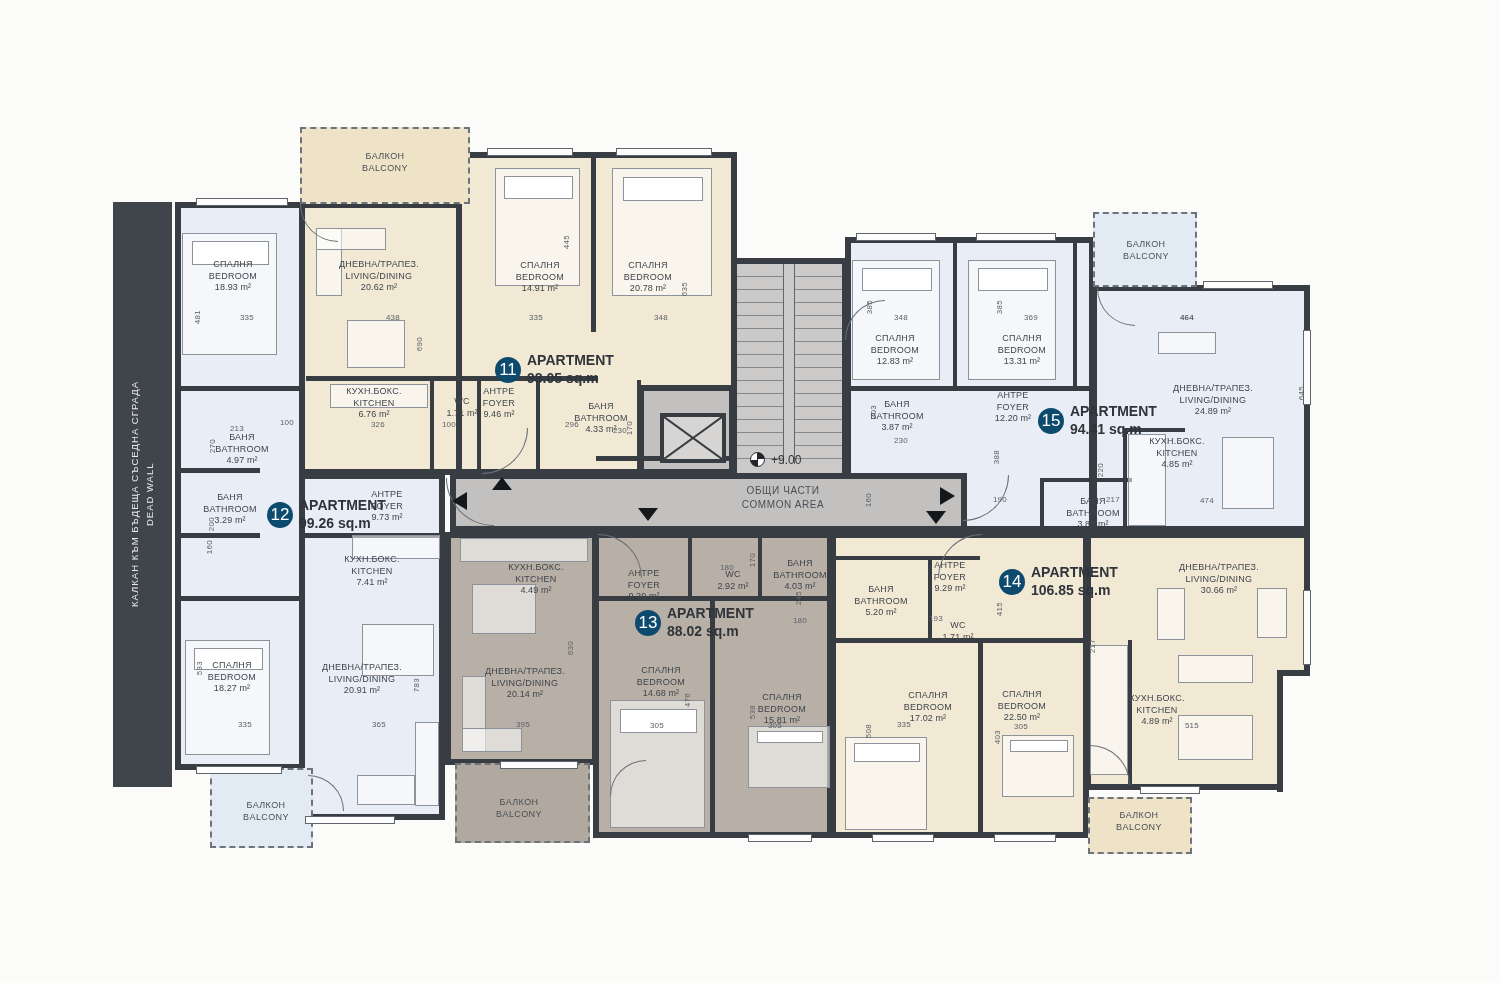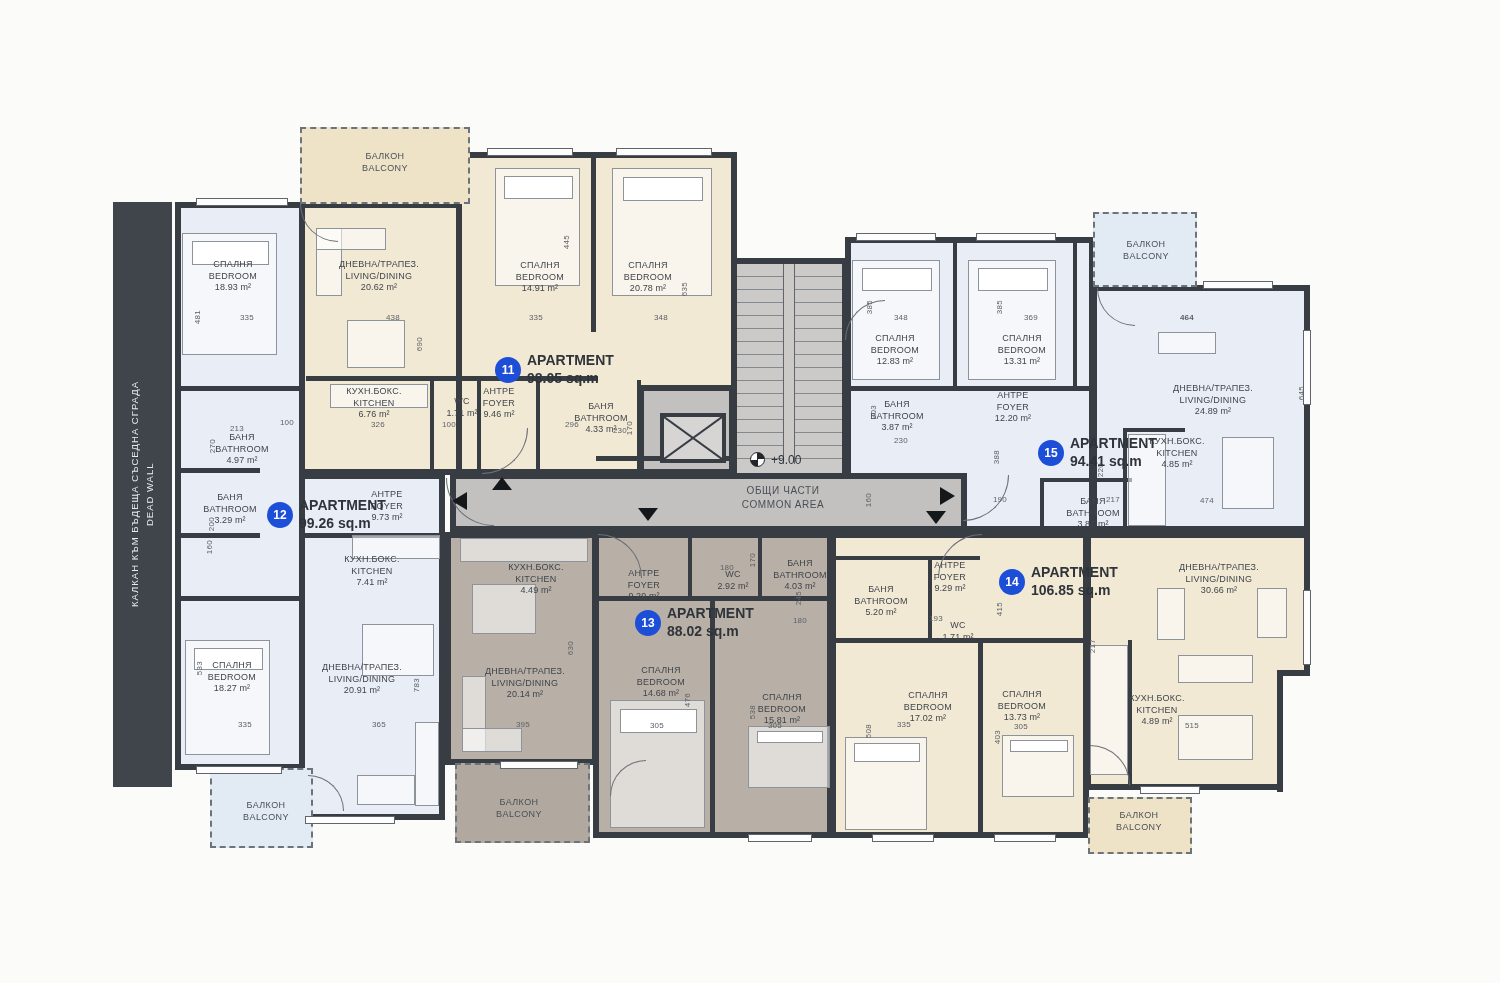--- a/index.html
+++ b/index.html
@@ -33,22 +33,22 @@
   
   .room-label{position:absolute;transform:translate(-50%,-50%);text-align:center;font-size:9px;
     line-height:1.3;color:#3f454b;letter-spacing:.25px;white-space:nowrap;z-index:6;}
   .room-label .area{letter-spacing:.1px;}
   .balc-label{position:absolute;transform:translate(-50%,-50%);text-align:center;font-size:9px;
     line-height:1.35;color:#4a5056;letter-spacing:.4px;white-space:nowrap;z-index:6;}
   .dim{position:absolute;font-size:8px;color:#5d6268;transform:translate(-50%,-50%);
     white-space:nowrap;z-index:6;letter-spacing:.3px;}
   .dim.rot{transform:translate(-50%,-50%) rotate(-90deg);}
   .badge{position:absolute;z-index:7;display:flex;align-items:center;transform:translate(-13px,-13px);}
-  .badge .circ{width:26px;height:26px;border-radius:50%;background:#1d4ed8;color:#fff;
-    font-size:12px;font-weight:bold;display:flex;align-items:center;justify-content:center;flex:0 0 26px;}
+  .badge .circ{width:26px;height:26px;border-radius:50%;background:#0c4a6e;color:#fff;
+    font-size:17px;font-weight:normal;display:flex;align-items:center;justify-content:center;flex:0 0 26px;}
   .badge .txt{margin-left:6px;font-size:14px;font-weight:bold;color:#2f343a;line-height:1.25;white-space:nowrap;}
   
   #dead-wall{position:absolute;left:113px;top:202px;width:59px;height:585px;background:#40454b;
     display:flex;align-items:center;justify-content:center;z-index:2;}
   #dead-wall .vtxt{writing-mode:vertical-rl;transform:rotate(180deg);text-align:center;
     color:#e9eaeb;font-size:9.5px;letter-spacing:1px;line-height:1.6;}
   
   #common-label{position:absolute;left:783px;top:497px;transform:translate(-50%,-50%);
     text-align:center;font-size:10px;color:#4a5056;letter-spacing:.6px;line-height:1.35;z-index:6;white-space:nowrap;}
   #level-marker{position:absolute;left:750px;top:452px;z-index:6;display:flex;align-items:center;}
@@ -239,21 +239,21 @@
       <div class="room-label" style="left: 644px; top: 586px;"><span>АНТРЕ</span><br><span>FOYER</span><br><span class="area">9.29 m²</span></div>
       <div class="room-label" style="left: 733px; top: 581px;"><span>WC</span><br><span class="area">2.92 m²</span></div>
       <div class="room-label" style="left: 800px; top: 576px;"><span>БАНЯ</span><br><span>BATHROOM</span><br><span class="area">4.03 m²</span></div>
       <div class="room-label" style="left: 525px; top: 684px;"><span>ДНЕВНА/ТРАПЕЗ.</span><br><span>LIVING/DINING</span><br><span class="area">20.14 m²</span></div>
       <div class="room-label" style="left: 661px; top: 683px;"><span>СПАЛНЯ</span><br><span>BEDROOM</span><br><span class="area">14.68 m²</span></div>
       <div class="room-label" style="left: 782px; top: 710px;"><span>СПАЛНЯ</span><br><span>BEDROOM</span><br><span class="area">15.81 m²</span></div>
       <div class="room-label" style="left: 950px; top: 578px;"><span>АНТРЕ</span><br><span>FOYER</span><br><span class="area">9.29 m²</span></div>
       <div class="room-label" style="left: 881px; top: 602px;"><span>БАНЯ</span><br><span>BATHROOM</span><br><span class="area">5.20 m²</span></div>
       <div class="room-label" style="left: 958px; top: 632px;"><span>WC</span><br><span class="area">1.71 m²</span></div>
       <div class="room-label" style="left: 928px; top: 708px;"><span>СПАЛНЯ</span><br><span>BEDROOM</span><br><span class="area">17.02 m²</span></div>
-      <div class="room-label" style="left: 1022px; top: 707px;"><span>СПАЛНЯ</span><br><span>BEDROOM</span><br><span class="area">13.73 m²</span></div>
+      <div class="room-label" style="left: 1022px; top: 707px;"><span>СПАЛНЯ</span><br><span>BEDROOM</span><br><span class="area">22.50 m²</span></div>
       <div class="room-label" style="left: 1157px; top: 711px;"><span>КУХН.БОКС.</span><br><span>KITCHEN</span><br><span class="area">4.89 m²</span></div>
       <div class="room-label" style="left: 1219px; top: 580px;"><span>ДНЕВНА/ТРАПЕЗ.</span><br><span>LIVING/DINING</span><br><span class="area">30.66 m²</span></div>
       <div class="room-label" style="left: 895px; top: 351px;"><span>СПАЛНЯ</span><br><span>BEDROOM</span><br><span class="area">12.83 m²</span></div>
       <div class="room-label" style="left: 1022px; top: 351px;"><span>СПАЛНЯ</span><br><span>BEDROOM</span><br><span class="area">13.31 m²</span></div>
       <div class="room-label" style="left: 897px; top: 417px;"><span>БАНЯ</span><br><span>BATHROOM</span><br><span class="area">3.87 m²</span></div>
       <div class="room-label" style="left: 1013px; top: 408px;"><span>АНТРЕ</span><br><span>FOYER</span><br><span class="area">12.20 m²</span></div>
       <div class="room-label" style="left: 1213px; top: 401px;"><span>ДНЕВНА/ТРАПЕЗ.</span><br><span>LIVING/DINING</span><br><span class="area">24.89 m²</span></div>
       <div class="room-label" style="left: 1177px; top: 454px;"><span>КУХН.БОКС.</span><br><span>KITCHEN</span><br><span class="area">4.85 m²</span></div>
       <div class="room-label" style="left: 1093px; top: 514px;"><span>БАНЯ</span><br><span>BATHROOM</span><br><span class="area">3.87 m²</span></div>
       <div class="balc-label" style="left: 385px; top: 162px;"><span>БАЛКОН</span><br><span>BALCONY</span></div>
@@ -270,21 +270,21 @@
         <div class="txt">APARTMENT<br>99.26 sq.m</div>
       </div>
       <div class="badge" style="left: 648px; top: 618px;">
         <div class="circ">13</div>
         <div class="txt">APARTMENT<br>88.02 sq.m</div>
       </div>
       <div class="badge" style="left: 1012px; top: 577px;">
         <div class="circ">14</div>
         <div class="txt">APARTMENT<br>106.85 sq.m</div>
       </div>
-      <div class="badge" style="left: 1051px; top: 416px; margin-top: 32px;">
+      <div class="badge" style="left: 1051px; top: 416px;">
         <div class="circ">15</div>
         <div class="txt">APARTMENT<br>94.41 sq.m</div>
       </div>
       <div class="dim rot" style="left: 197px; top: 317px;">481</div>
       <div class="dim" style="left: 247px; top: 317px;">335</div>
       <div class="dim" style="left: 393px; top: 317px;">438</div>
       <div class="dim rot" style="left: 419px; top: 344px;">690</div>
       <div class="dim rot" style="left: 566px; top: 242px;">445</div>
       <div class="dim" style="left: 536px; top: 317px;">335</div>
       <div class="dim" style="left: 661px; top: 317px;">348</div>

